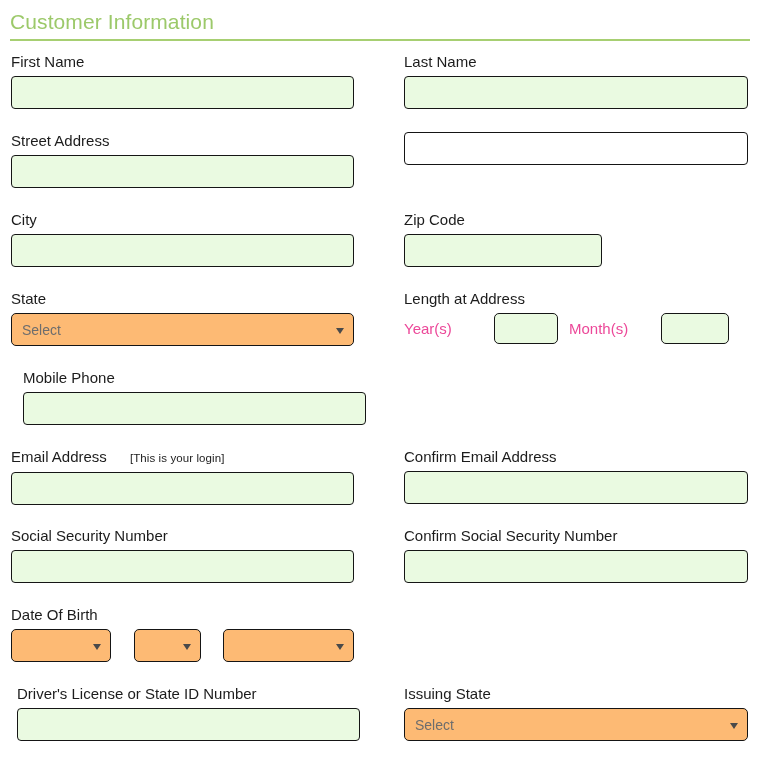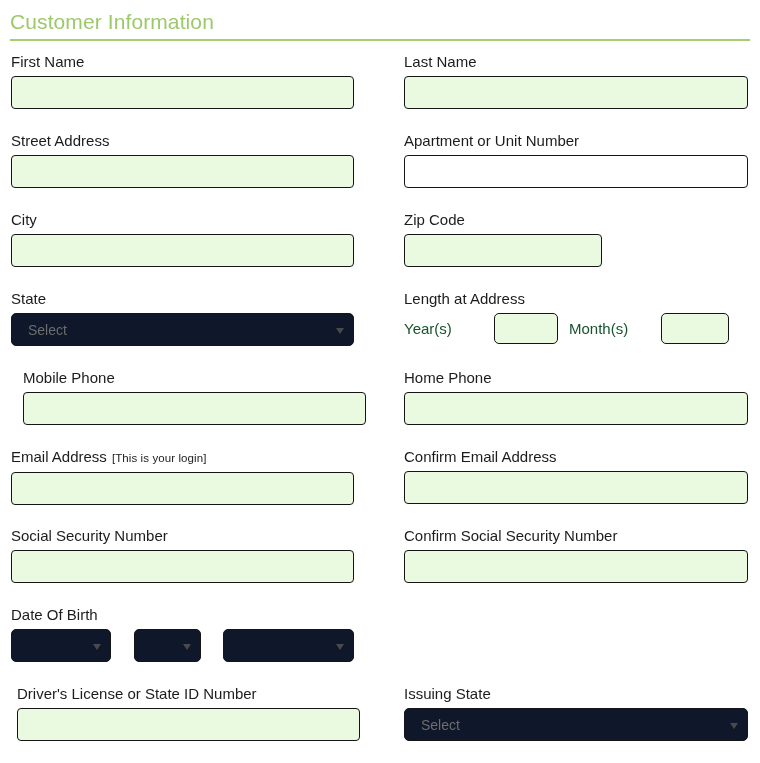--- a/index.html
+++ b/index.html
@@ -73,27 +73,27 @@
     outline: none;
   }
   .input-box.optional {
     background: #ffffff;
   }
 
   
   .select-box {
     box-sizing: border-box;
     height: 33px;
-    background: #0f172a;
+    background: #fdba74;
     border: 1.6px solid #151515;
     border-radius: 5px;
     position: relative;
     display: flex;
     align-items: center;
-    padding: 0 16px;
+    padding: 0 10px;
   }
   .select-value {
     font-size: 14px;
     color: #6d6d6d;
     line-height: 16px;
     white-space: nowrap;
     overflow: hidden;
   }
   .select-arrow {
     position: absolute;
@@ -108,21 +108,21 @@
   }
 
   
   .inline-row {
     display: flex;
     align-items: center;
   }
   .inline-label {
     font-size: 15px;
     line-height: 18px;
-    color: #14532d;
+    color: #ec4899;
     white-space: nowrap;
   }
   .inline-input {
     box-sizing: border-box;
     height: 31px;
     background: #eafae1;
     border: 1.6px solid #151515;
     border-radius: 5px;
     font-family: "Liberation Sans", sans-serif;
     font-size: 14px;
@@ -154,21 +154,20 @@
     <label class="field-label">Last Name</label>
     <input class="input-box" type="text" style="width: 344px;" placeholder="">
   </div>
 
   <div class="field" style="left:11px; top:132px; width:343px;">
     <label class="field-label">Street Address</label>
     <input class="input-box" type="text" style="width: 343px;" placeholder="">
   </div>
 
   <div class="field" style="left:404px; top:132px; width:344px;">
-    <label class="field-label">Apartment or Unit Number</label>
     <input class="input-box optional" type="text" style="width: 344px;" placeholder="">
   </div>
 
   <div class="field" style="left:11px; top:211px; width:343px;">
     <label class="field-label">City</label>
     <input class="input-box" type="text" style="width: 343px;" placeholder="">
   </div>
 
   <div class="field" style="left:404px; top:211px; width:198px;">
     <label class="field-label">Zip Code</label>
@@ -191,28 +190,24 @@
       <span class="inline-label" style="width:92px; padding-left:11px;">Month(s)</span>
       <input class="inline-input" type="text" style="width: 68px;">
     </div>
   </div>
 
   <div class="field" style="left:23px; top:369px; width:343px;">
     <label class="field-label">Mobile Phone</label>
     <input class="input-box" type="text" style="width: 343px;" placeholder="">
   </div>
 
-  <div class="field" style="left:404px; top:369px; width:344px;">
-    <label class="field-label">Home Phone</label>
-    <input class="input-box" type="text" style="width: 344px;" placeholder="">
-  </div>
 
   <div class="field" style="left:11px; top:448px; width:343px;">
     <label class="field-label">
-      <span>Email Address</span><span class="label-note" style="margin-left:5px;text-align:right;">[This is your login]</span>
+      <span>Email Address</span><span class="label-note" style="margin-left:23px;text-align:right;">[This is your login]</span>
     </label>
     <input class="input-box" type="text" style="width: 343px;" placeholder="">
   </div>
 
   <div class="field" style="left:404px; top:448px; width:344px;">
     <label class="field-label">Confirm Email Address</label>
     <input class="input-box" type="text" style="width: 344px;" placeholder="">
   </div>
 
   <div class="field" style="left:404px; top:527px; width:344px;">

